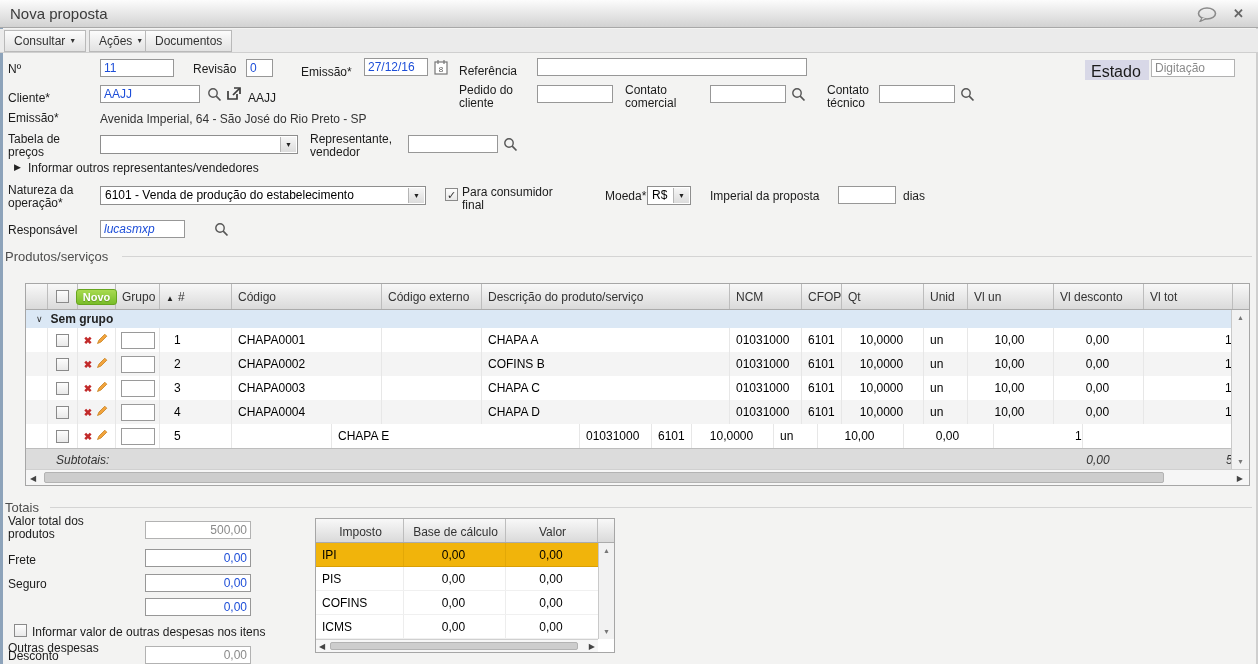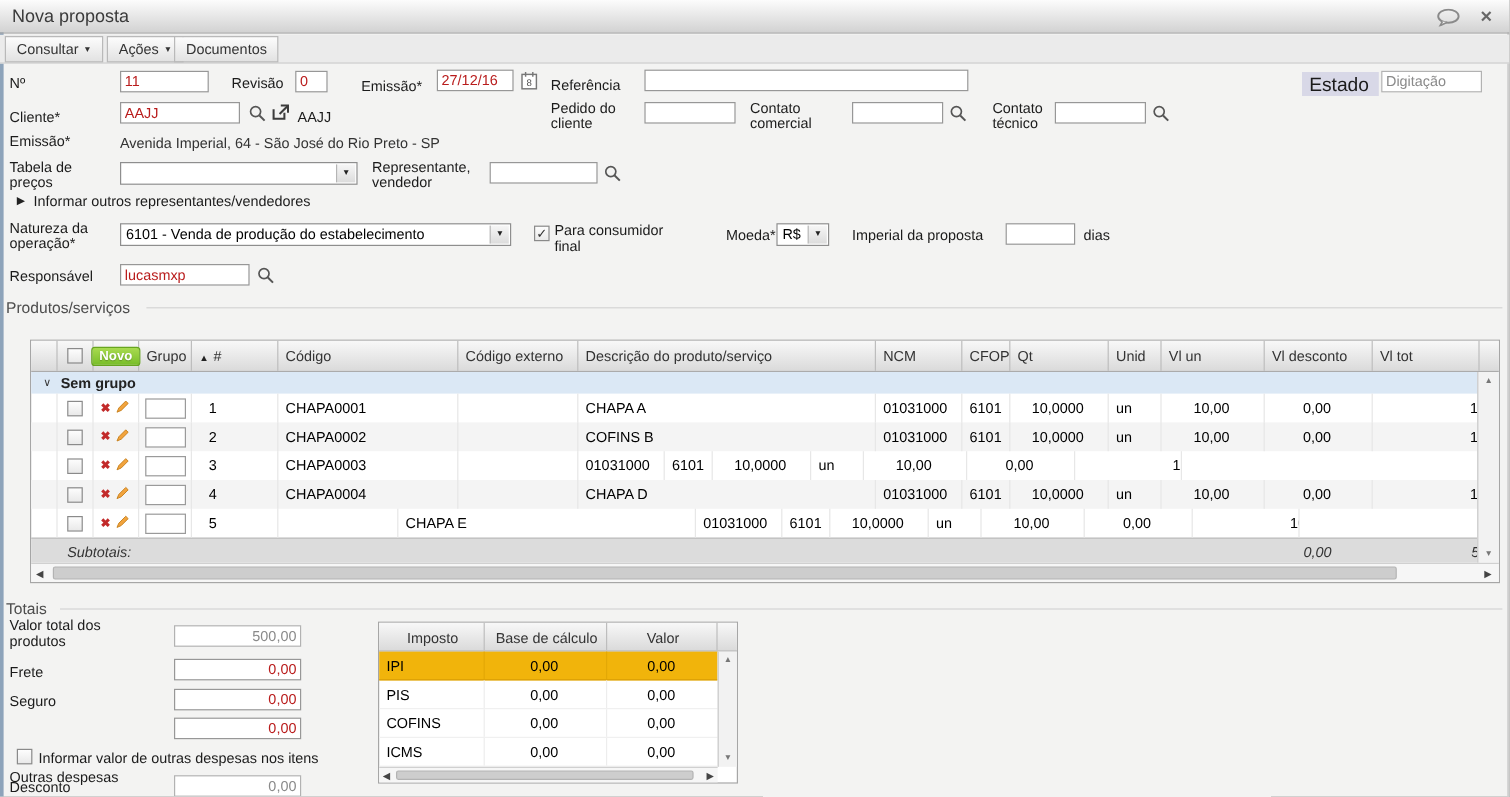--- a/index.html
+++ b/index.html
@@ -16,21 +16,21 @@
   .tb-close { position:absolute; right:14px; top:6px; font-size:13px; color:#666; font-weight:bold; cursor:default; }
 
   .toolbar { position:absolute; left:0; top:29px; right:0; height:24px; background:#ebebeb; border-bottom:1px solid #cfcfcf; }
   .tbtn { position:absolute; top:1px; height:22px; line-height:20px; padding:0 9px; font-size:12px; color:#333;
           background:linear-gradient(#fcfcfc,#e2e2e2); border:1px solid #b9b9b9; white-space:nowrap; }
   .tbtn .dd { font-size:7px; color:#333; margin-left:4px; vertical-align:2px; }
 
   .lbl { position:absolute; font-size:12px; color:#1b1b1b; line-height:13px; }
   .txt { position:absolute; font-size:12px; color:#1b1b1b; }
   .inp { position:absolute; height:18px; border:1px solid #979797; background:#fff; font-size:12px;
-         padding:1px 3px; font-family:inherit; color:#b91c1c; }
+         padding:1px 3px; font-family:inherit; color:#1d4ed8; }
   .num { text-align:right; }
   .ro  { color:#8a8a8a; border-color:#b2b2b2; }
   .sel { position:absolute; height:19px; border:1px solid #8e8e8e; background:#fff; font-size:12px;
          line-height:17px; padding-left:4px; color:#000; }
   .sel .arrowbox { position:absolute; right:1px; top:1px; bottom:1px; width:16px;
                    background:linear-gradient(#f6f6f6,#dcdcdc); border-left:1px solid #b5b5b5;
                    text-align:center; font-size:7px; line-height:16px; color:#222; }
   .ic { position:absolute; }
   .cb { display:inline-block; width:13px; height:13px; border:1px solid #8a8a8a;
         background:linear-gradient(#fdfdfd,#e9e9e9); text-align:center; }
@@ -202,21 +202,21 @@
   <span class="lbl" style="left:605px;top:190px;">Moeda*</span>
   <div class="sel" style="left:647px;top:186px;width:44px;">
     <span>R$</span>
     <span class="arrowbox">▼</span>
   </div>
   <span class="lbl" style="left:710px;top:190px;">Imperial da proposta</span>
   <input class="inp" style="left: 838px; top: 186px; width: 58px;" value="">
   <span class="lbl" style="left:903px;top:190px;">dias</span>
 
   <span class="lbl" style="left:8px;top:224px;">Responsável</span>
-  <input class="inp" style="left: 100px; top: 220px; width: 108px;" value="lucasmxp">
+  <input class="inp" style="left: 100px; top: 220px; width: 85px; font-style: italic;" value="lucasmxp">
   <span class="ic" style="left:214px;top:222px;">
     <svg width="15" height="15" viewBox="0 0 15 15">
         <circle cx="6" cy="6" r="4.2" fill="none" stroke="#555" stroke-width="1.4"></circle>
         <line x1="9.2" y1="9.2" x2="13.5" y2="13.5" stroke="#555" stroke-width="1.7"></line>
       </svg>
   </span>
 
   <span class="legend" style="left:5px;top:249px;">Produtos/serviços</span>
   <div class="hr" style="left:122px;top:256px;width:1130px;"></div>
 
@@ -317,20 +317,21 @@
           <span><svg width="13" height="13" viewBox="0 0 13 13">
               <path d="M1.5 11.5 L3 8 L8.8 2.2 L10.8 4.2 L5 10 Z" fill="#f2a33c" stroke="#c8821e" stroke-width="0.8"></path>
             </svg></span>
         </div>
       <div class="bcf w-grupo">
           <input class="ginp" style="">
         </div>
       <div class="bc w-num" style="padding-left:14px;">3</div>
       <div class="bc w-cod">CHAPA0003</div>
       <div class="bc w-ext"></div>
+      <div class="bc w-desc">CHAPA C</div>
       <div class="bc w-ncm">01031000</div>
       <div class="bc w-cfop">6101</div>
       <div class="bc w-qt tr">10,0000</div>
       <div class="bc w-unid">un</div>
       <div class="bc w-vlun tr">10,00</div>
       <div class="bc w-vldesc tr">0,00</div>
       <div class="bc w-vltot vltot">
           <span class="sliver">100,00</span>
         </div>
     </div>

